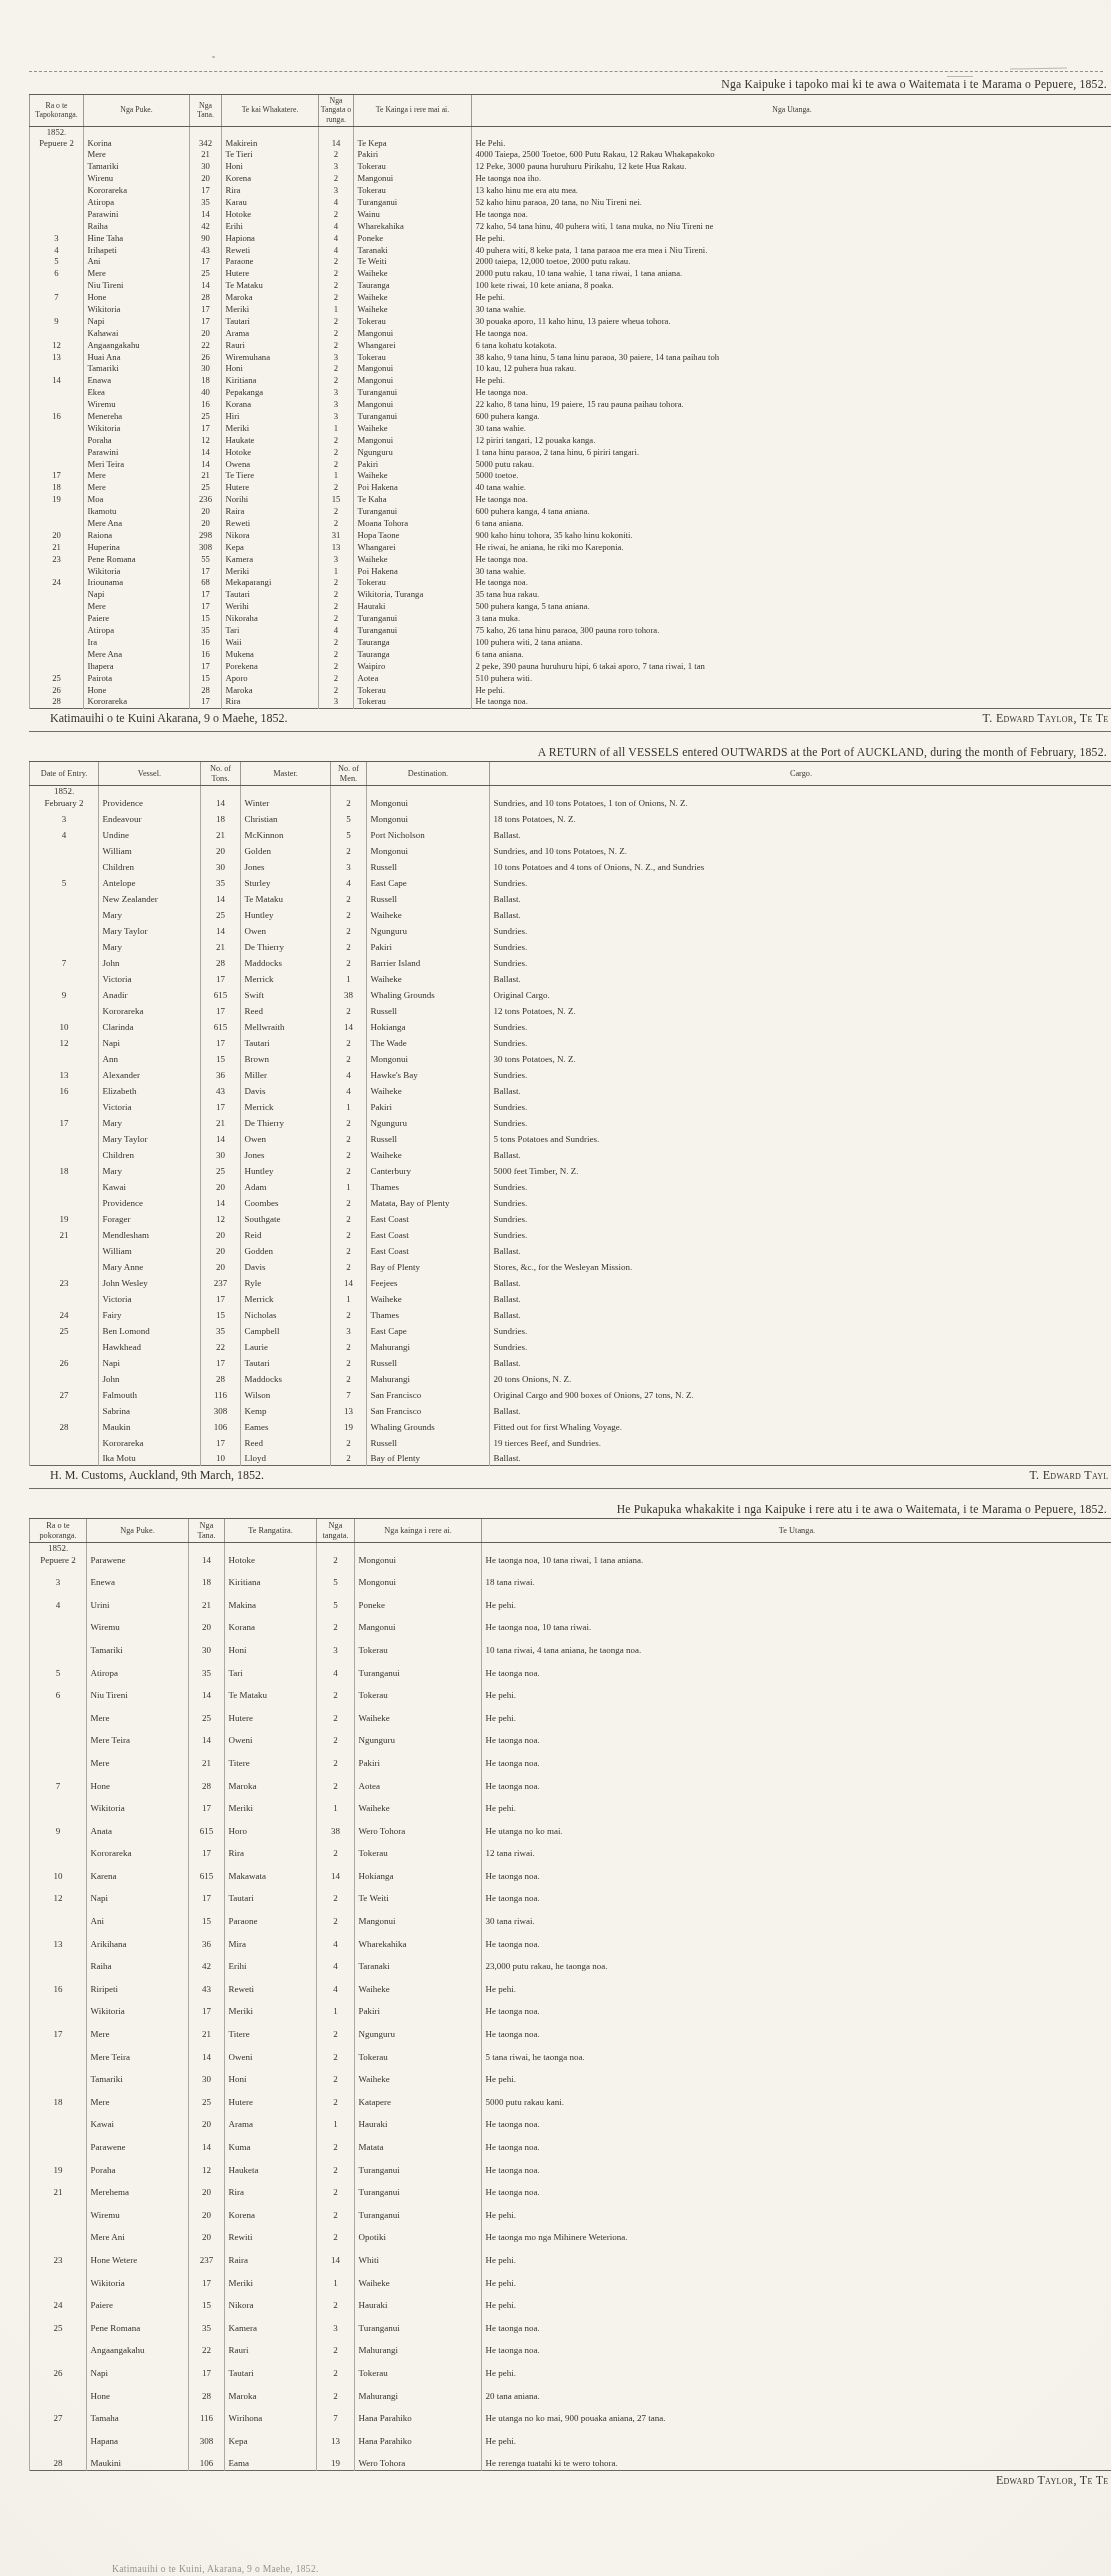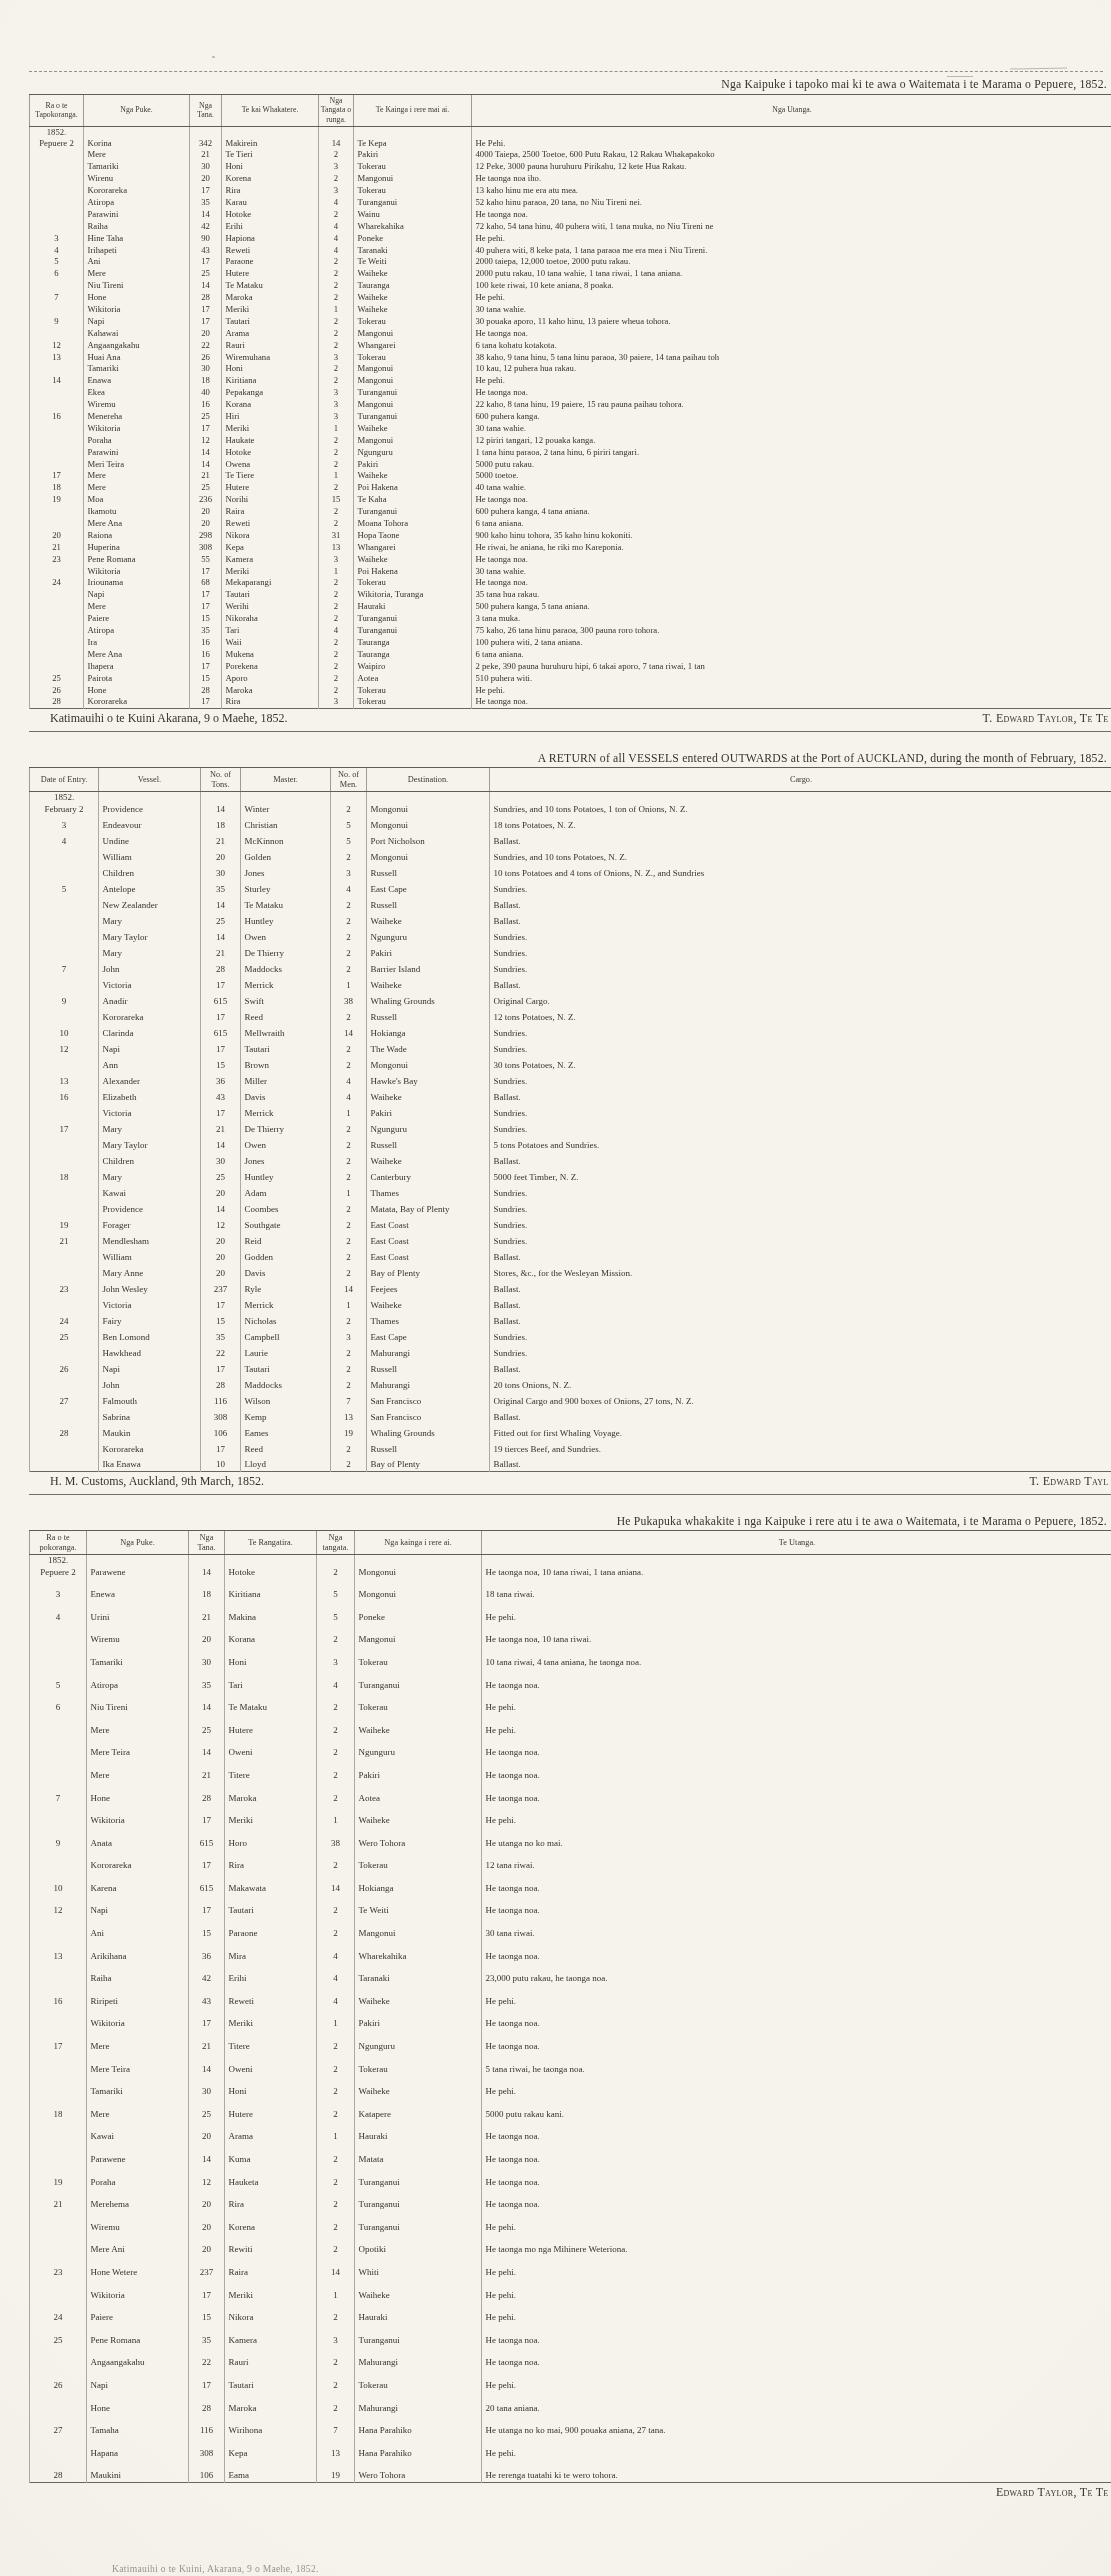--- a/index.html
+++ b/index.html
@@ -9,21 +9,21 @@
     background:#eae7df;
     font-family:"Liberation Serif","DejaVu Serif",serif;
     color:#37332b;
   }
   .page{position:absolute;inset:0;
     background:radial-gradient(140% 100% at 50% 45%, #f5f3ec 55%, #ebe8df 90%, #e2dfd4 100%);
   }
   .content{position:absolute;left:29px;top:71px;width:1083px}
   .title{font-weight:normal;font-size:11.7px;letter-spacing:0.2px;text-align:right;margin:2.6px 5.2px 2.6px 0;white-space:nowrap;overflow:hidden}
   .toprule{border-top:0.9px dashed rgba(95,90,78,.65);margin:0 8.7px 6px 0;height:0}
-  .sec2,.sec3{border-top:0.9px solid rgba(80,76,66,.8);margin-top:2.6px;padding-top:17px}
+  .sec2,.sec3{border-top:0.9px solid rgba(80,76,66,.8);margin-top:2.6px;padding-top:11px}
   table.t{border-collapse:collapse;table-layout:fixed;width:100%;border-bottom:0.9px solid rgba(80,76,66,.85)}
   table.t th{
     font-weight:normal;text-align:center;vertical-align:middle;line-height:1.18;
     border-top:0.9px solid rgba(80,76,66,.9);border-bottom:0.9px solid rgba(80,76,66,.9);
     border-left:0.9px solid rgba(100,95,82,.6);padding:1.7px 0.9px;color:#3c382f;
   }
   table.t td{
     border-left:0.9px solid rgba(100,95,82,.5);
     padding:0 3.5px 0.9px 3.5px;white-space:nowrap;overflow:hidden;vertical-align:bottom;
   }
@@ -897,21 +897,21 @@
               <td class="c0"></td>
               <td class="c1">Kororareka</td>
               <td class="c2">17</td>
               <td class="c3">Reed</td>
               <td class="c4">2</td>
               <td class="c5">Russell</td>
               <td class="c6">19 tierces Beef, and Sundries.</td>
             </tr>
             <tr>
               <td class="c0"></td>
-              <td class="c1">Ika Enawa</td>
+              <td class="c1">Ika Motu</td>
               <td class="c2">10</td>
               <td class="c3">Lloyd</td>
               <td class="c4">2</td>
               <td class="c5">Bay of Plenty</td>
               <td class="c6">Ballast.</td>
             </tr>
           </tbody>
         </table>
       <div class="sigrow">
         <span>H. M. Customs, Auckland, 9th March, 1852.</span>

